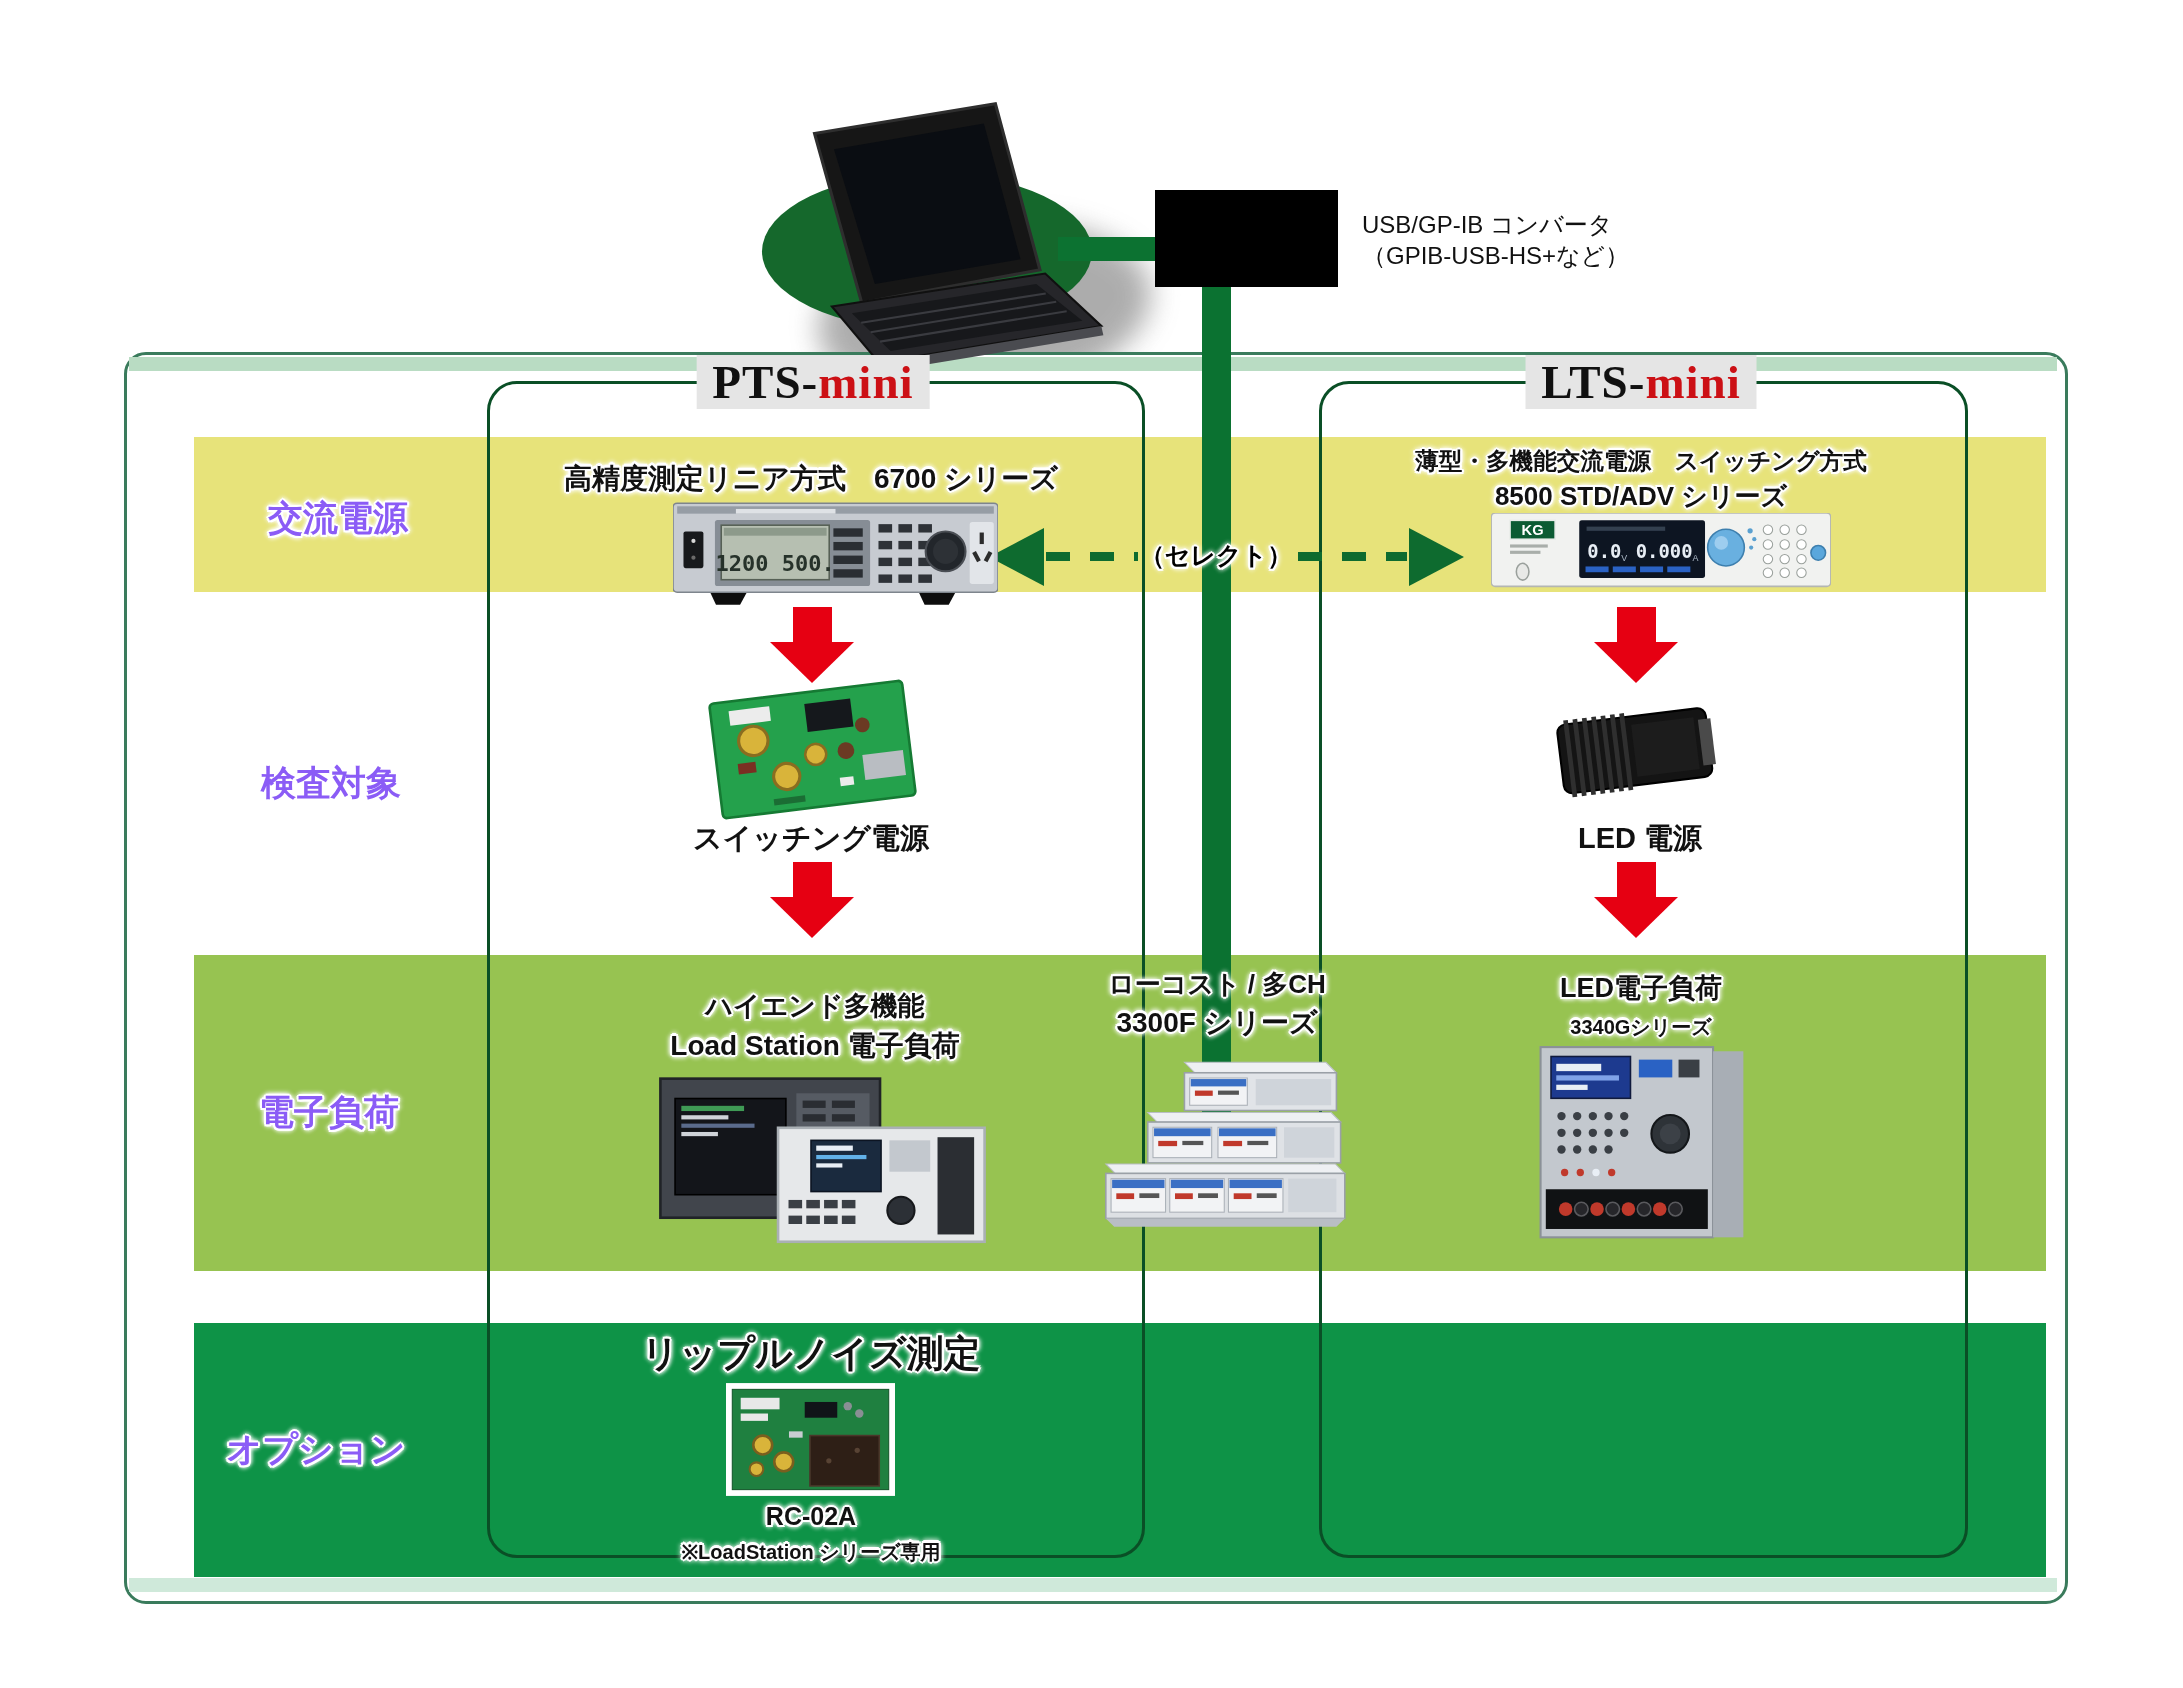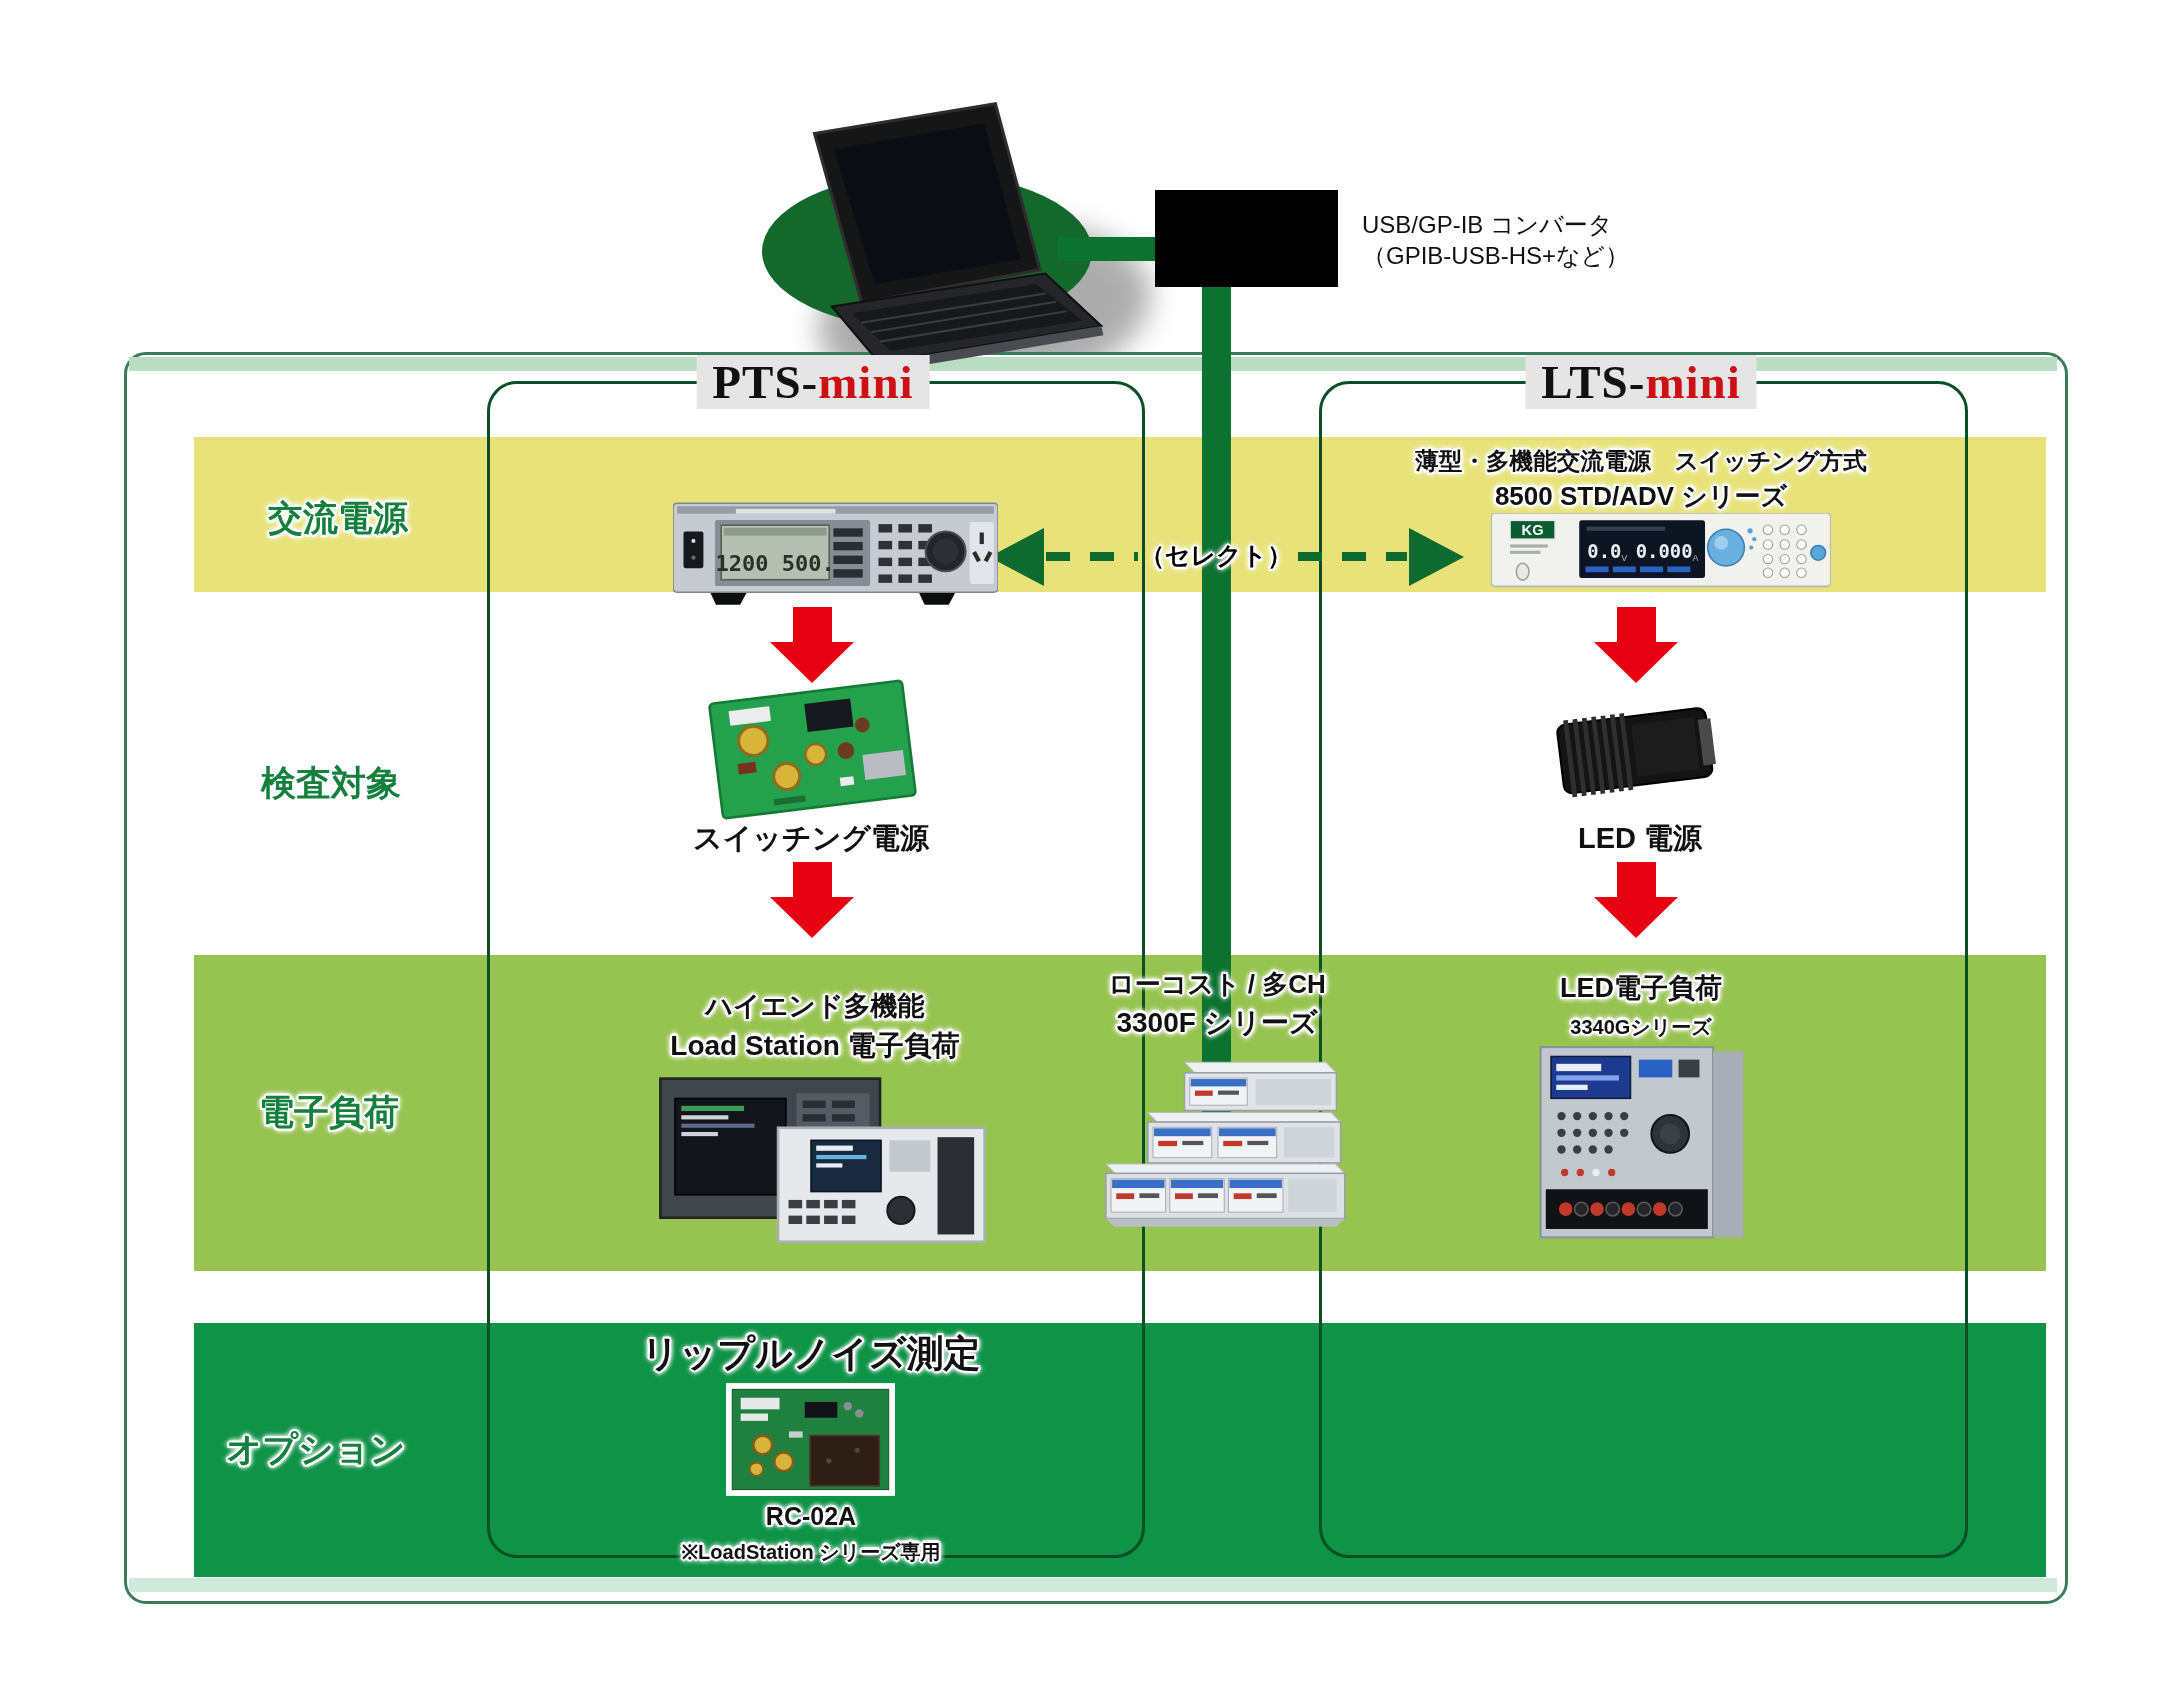--- a/index.html
+++ b/index.html
@@ -26,21 +26,21 @@
   .red-arrow{position:absolute;width:84px;z-index:6}
   .ra-stem{width:39px;height:35px;background:#e60012;margin:0 auto}
   .ra-head{width:0;height:0;border-left:42px solid transparent;border-right:42px solid transparent;
            border-top:41px solid #e60012}
   
   .dashes{position:absolute;height:9px;z-index:5;
           background:repeating-linear-gradient(90deg,#0e6b2f 0 24px,rgba(0,0,0,0) 24px 44px)}
   .tri{position:absolute;width:0;height:0;z-index:5}
   .tri-l{border-top:29px solid transparent;border-bottom:29px solid transparent;border-right:55px solid #0e6b2f}
   .tri-r{border-top:29px solid transparent;border-bottom:29px solid transparent;border-left:55px solid #0e6b2f}
-  .lbl{font-size:35px;font-weight:bold;color:#15803d;z-index:6}
+  .lbl{font-size:35px;font-weight:bold;color:#8b5cf6;z-index:6}
   .z6{z-index:6}
   svg{display:block}
 </style>
 </head>
 <body>
 
 <div id="canvas">
 
   <div class="abs" style="left:817px;top:225px;width:335px;height:173px;background:#6a6a6a;opacity:.55;border-radius:50%;filter:blur(13.6px);transform:rotate(-8deg);z-index:1"></div>
   <div class="abs" style="left:762px;top:173px;width:330px;height:157px;border-radius:50%;background:#15682c;z-index:2"></div>
@@ -83,20 +83,21 @@
   <div class="ctr lbl glow" style="left:331px;top:783px">検査対象</div>
   <div class="ctr lbl glow" style="left:329px;top:1112px">電子負荷</div>
   <div class="ctr lbl glow" style="left:316px;top:1449px">オプション</div>
 
   <div class="tri tri-l" style="left:989px;top:528px"></div>
   <div class="dashes" style="left:1046px;top:552px;width:92px"></div>
   <div class="ctr glow b" style="left:1216px;top:556px;font-size:25px;color:#000000;z-index:6">（セレクト）</div>
   <div class="dashes" style="left:1298px;top:552px;width:109px"></div>
   <div class="tri tri-r" style="left:1409px;top:528px"></div>
 
+  <div class="ctr glow b z6" style="left:811px;top:478px;font-size:28px">高精度測定リニア方式　6700 シリーズ</div>
 
   <svg class="abs z6" style="left:673px;top:501px" width="325" height="105" viewBox="0 0 620 200">
     <path d="M70,172 h72 l-14,26 h-46 Z" fill="#0d0d0d"></path>
     <path d="M468,172 h72 l-14,26 h-46 Z" fill="#0d0d0d"></path>
     <rect x="0" y="4" width="620" height="170" rx="8" fill="#c7cbd1" stroke="#7e858d" stroke-width="3"></rect>
     <rect x="8" y="10" width="604" height="14" fill="#969da5"></rect>
     <rect x="120" y="15" width="190" height="9" fill="#dfe2e6"></rect>
     <rect x="20" y="58" width="38" height="70" rx="4" fill="#17191c"></rect>
     <circle cx="39" cy="76" r="4" fill="#d8d8d8"></circle>
       <circle cx="39" cy="108" r="4" fill="#6a6a6a"></circle>

